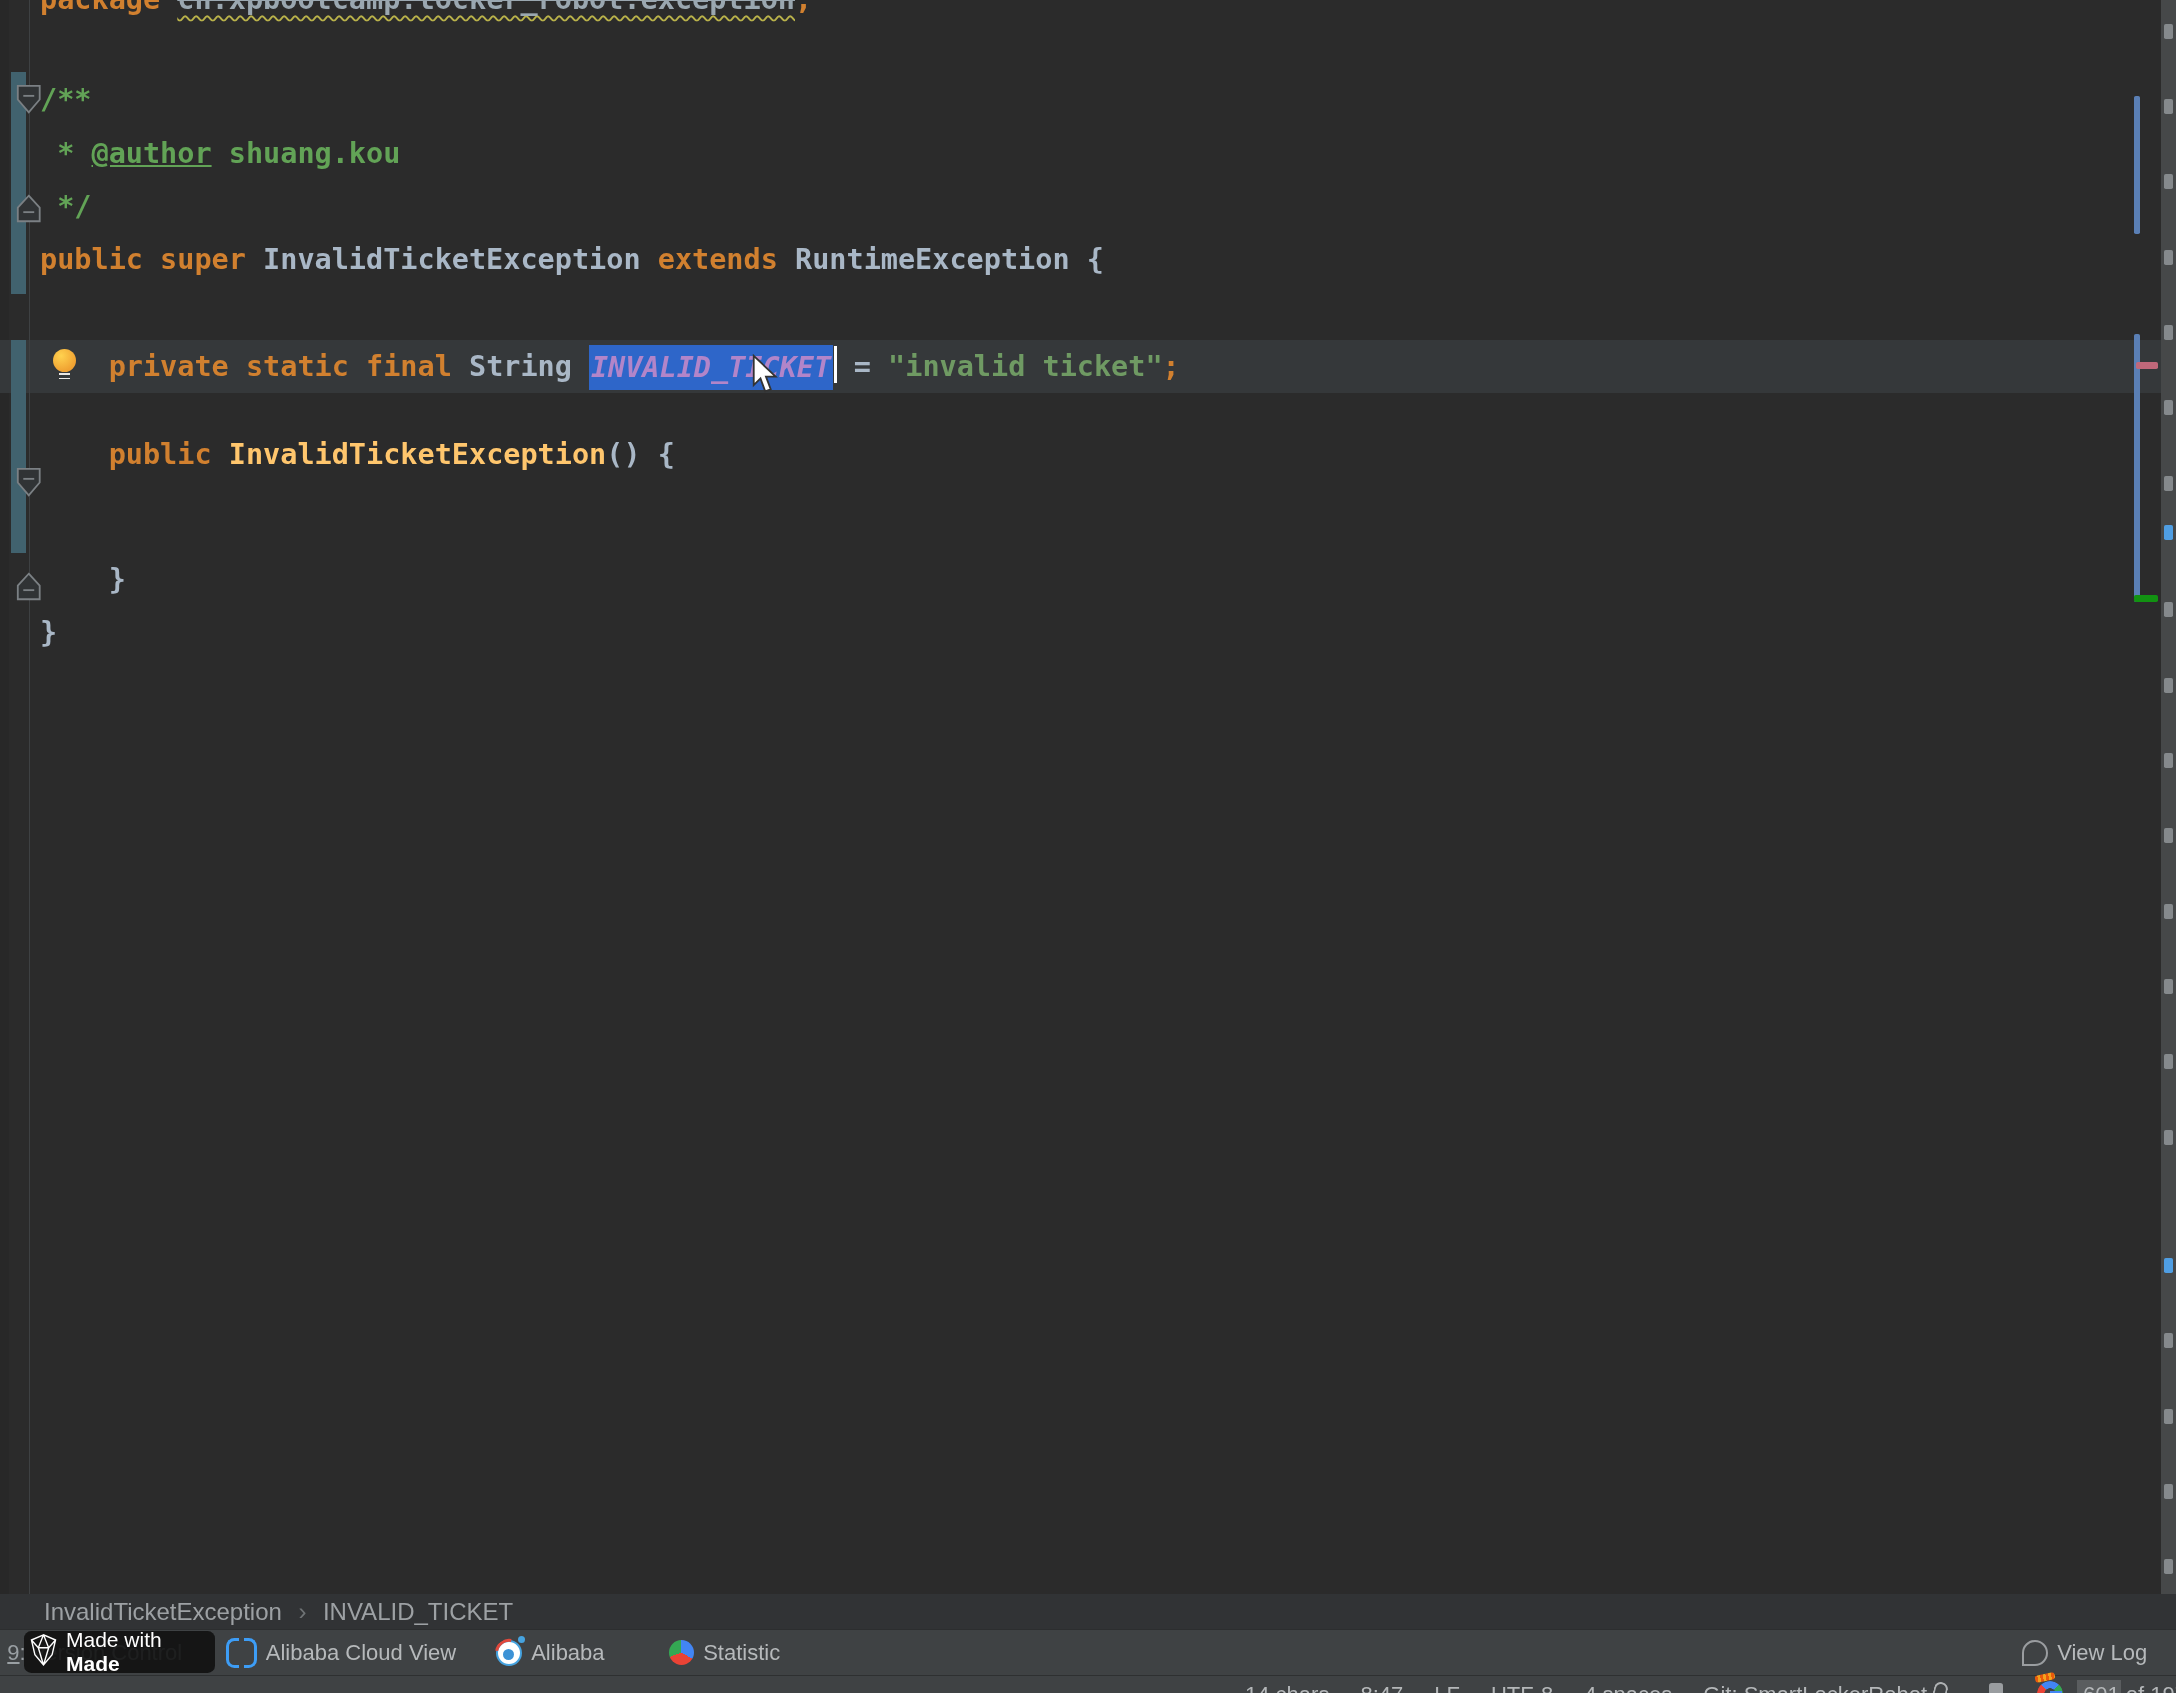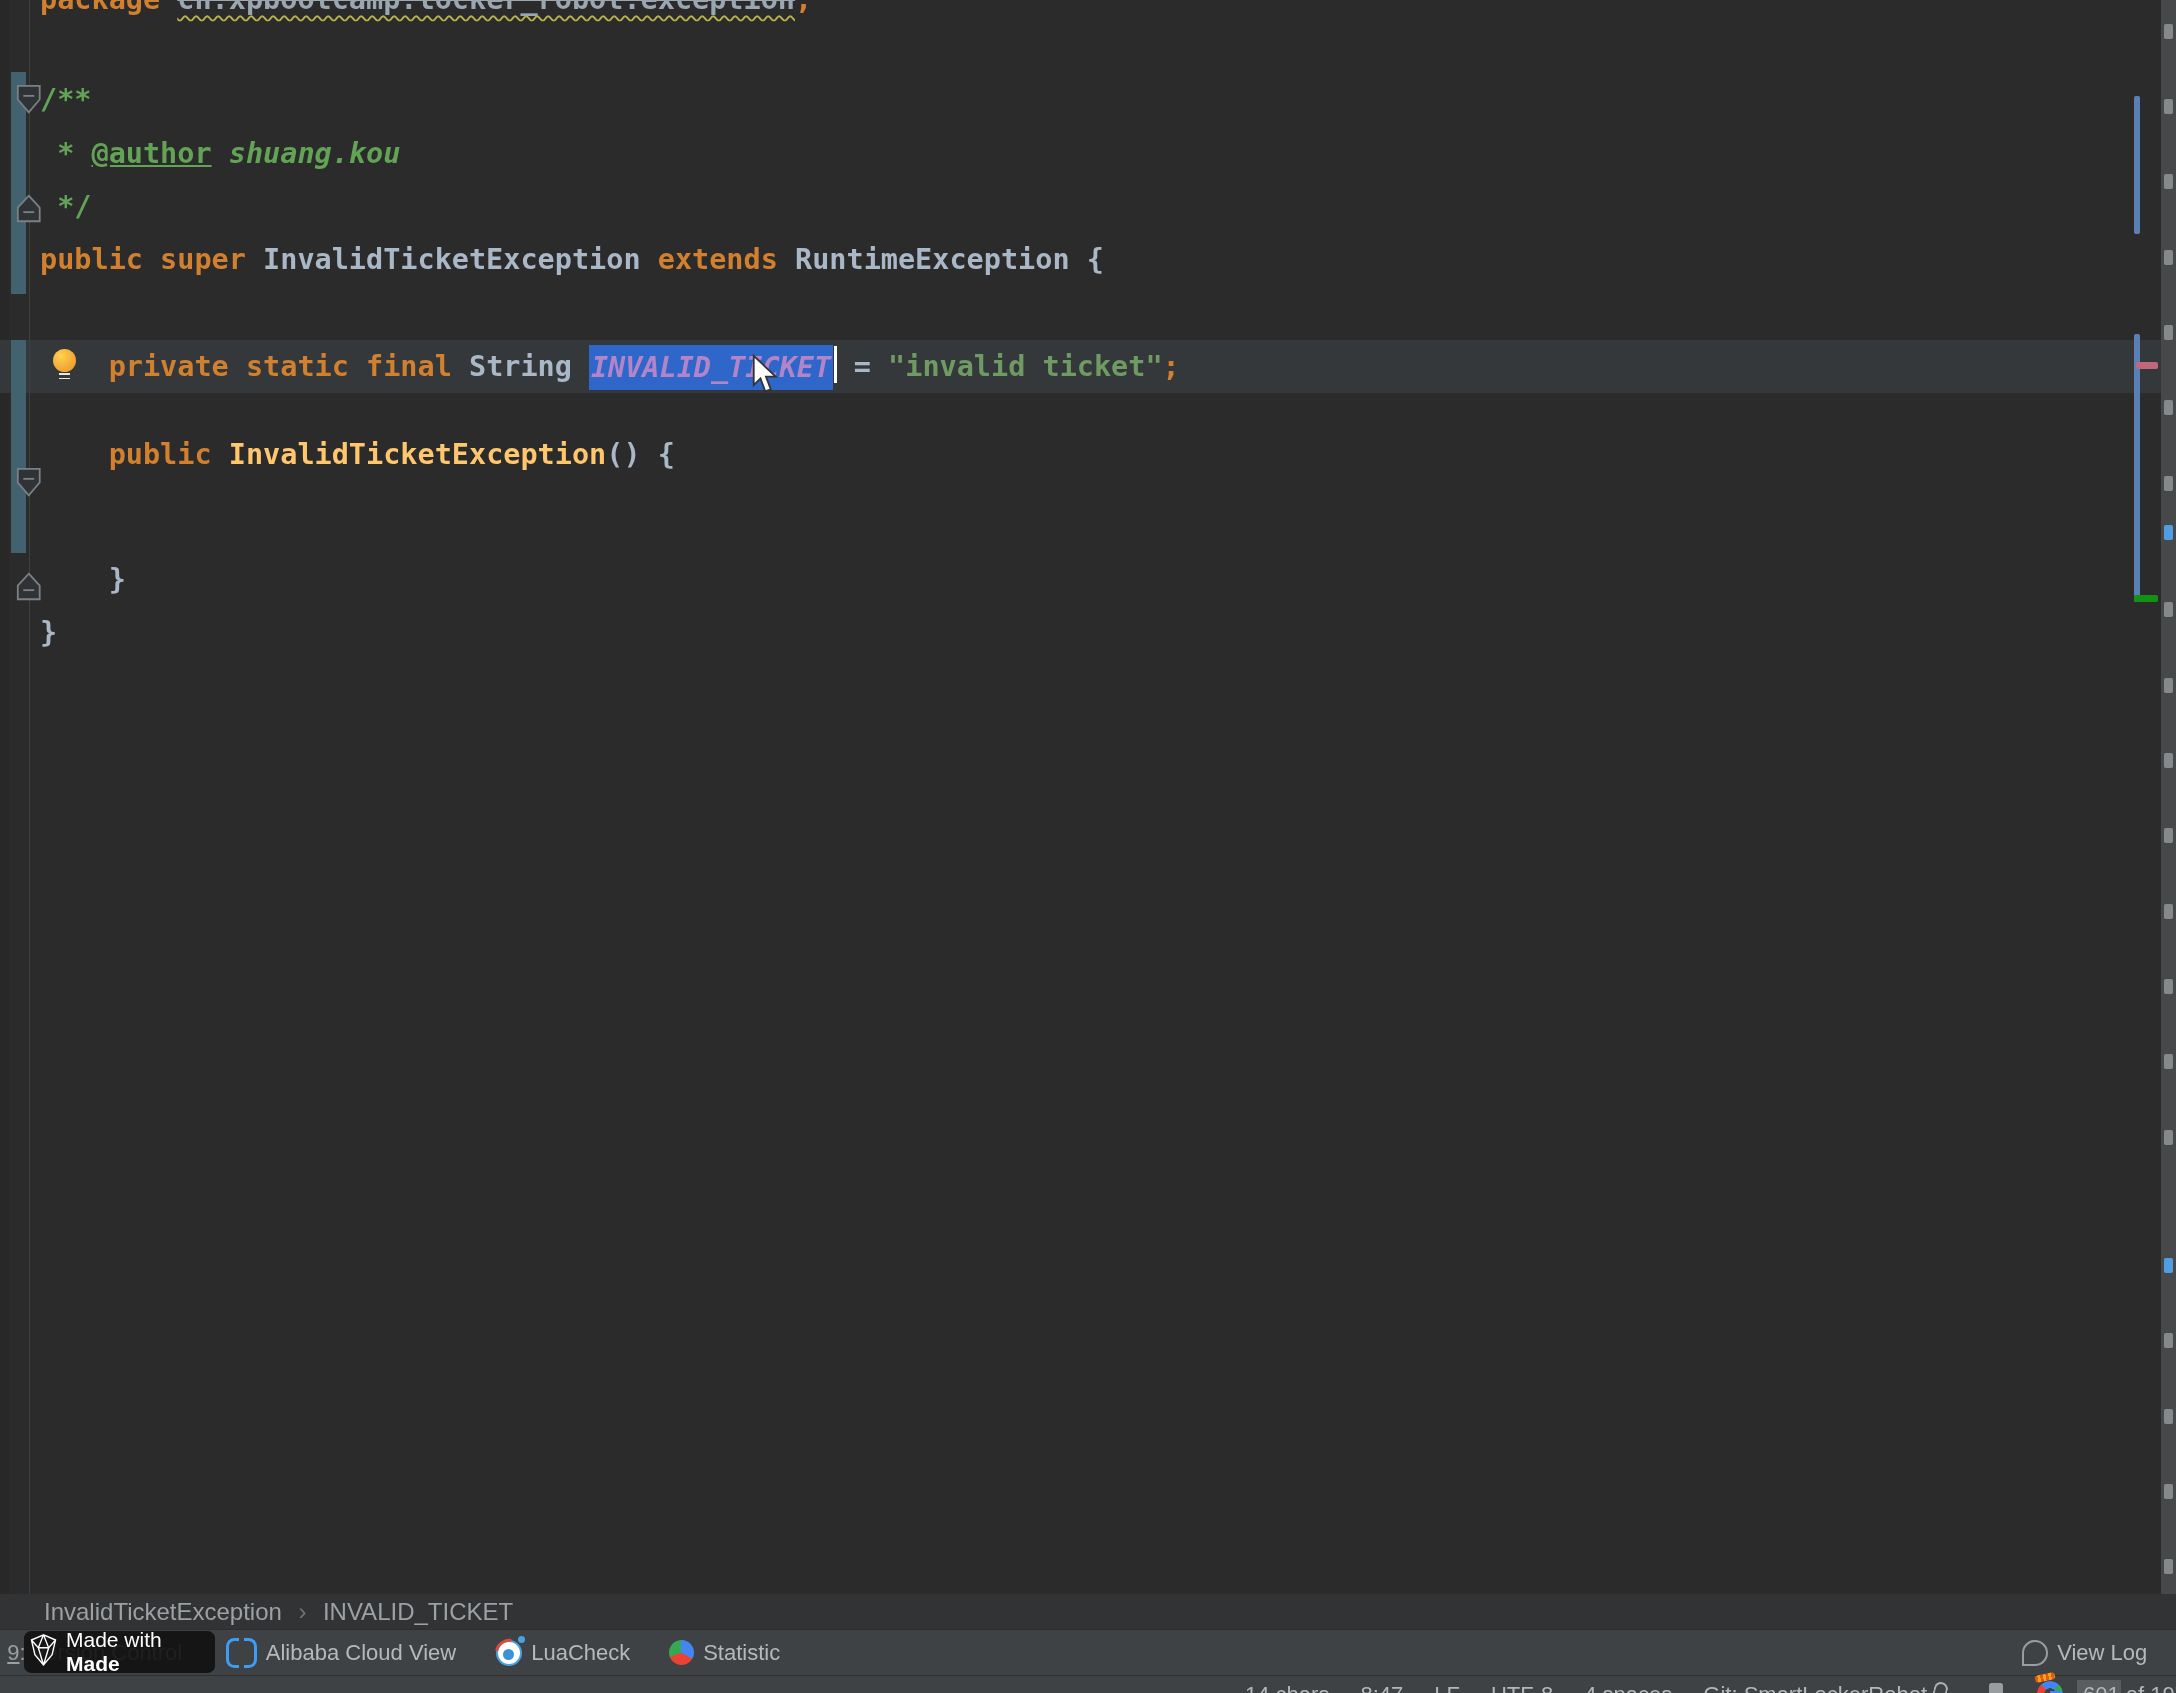--- a/index.html
+++ b/index.html
@@ -17,21 +17,21 @@
   
   .code-line{position:absolute;left:40px;height:53px;line-height:53px;white-space:pre;
              font-family:"DejaVu Sans Mono",monospace;font-size:28.5px;font-weight:bold;color:#a9b7c6;}
   .tk-k{color:#d1802f;}
   .tk-o{color:#d1802f;}
   .tk-p{color:#a9b7c6;}
   .tk-cl{color:#a9b7c6;}
   .tk-ctor{color:#ffc66d;}
   .tk-m{color:#62a356;}
   .tk-mt{color:#62a356;text-decoration:underline;}
-  .tk-mi{color:#62a356;font-style:italic;}
+  .tk-mi{color:#62a356;}
   .tk-s{color:#6f9a63;}
   .tk-pkg{color:#9aa7b0;text-decoration:underline wavy #b9b24a 1.8px;text-underline-offset:6.4px;text-decoration-skip-ink:none;}
   .tk-pkg .strike{text-decoration:line-through;color:inherit;}
   .tk-sel{color:#b285c9;font-style:italic;background:#2e66c9;padding:5.5px 1.8px 7.3px 1.8px;}
   .tk-fh{color:#9d7bb4;font-style:italic;background:#3d5244;padding:5.5px 1.8px 7.3px 1.8px;}
   .caret-bar{display:inline-block;width:2.8px;height:37px;background:#ffffff;vertical-align:-7.3px;margin-left:0.9px;}
   
   .bulb{position:absolute;left:53px;top:349px;width:24px;height:33px;}
   .bulb::before{content:"";position:absolute;left:0;top:0;width:23px;height:23px;border-radius:50%;
     background:radial-gradient(circle at 35% 30%,#ffd24f,#f0a232 70%);}
@@ -206,21 +206,21 @@
         </span>
       <span class="tw-label">Alibaba Cloud View</span>
     </div>
     <div class="tw-btn lua-btn">
       <span class="lua-icon">
           <span class="ring"></span>
           <span class="red"></span>
           <span class="blob"></span>
           <span class="dot"></span>
         </span>
-      <span class="tw-label">LuaCheck</span>
+      <span class="tw-label">Alibaba</span>
     </div>
     <div class="tw-btn stat-btn">
       <span class="stat-icon"></span>
       <span class="tw-label">Statistic</span>
     </div>
     <div class="tw-btn evt-btn">
       <span class="evt-icon"></span>
       <span class="tw-label">View Log</span>
     </div>
   </div>

